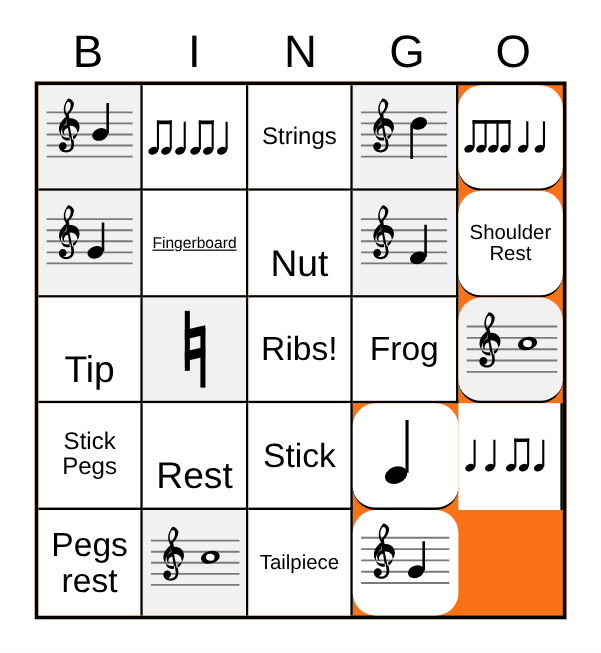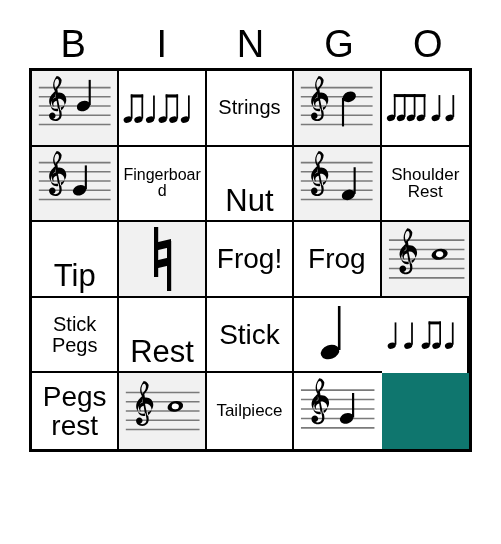--- a/index.html
+++ b/index.html
@@ -40,58 +40,58 @@
     line-height: 1;
     font-family: "Liberation Sans", sans-serif;
   }
 
   
   #bingo-grid {
     position: absolute;
     left: 29px;
     top: 68px;
     width: 443px;
-    height: 384px;
+    height: 448px;
     box-sizing: border-box;
     border: 3px solid #000000;
     display: grid;
     grid-template-columns: repeat(5, 1fr);
     grid-template-rows: repeat(5, 1fr);
-    background: #0f766e;
+    background: #f97316;
   }
   .cell {
     position: relative;
     box-sizing: border-box;
     border-right: 2px solid #000000;
     border-bottom: 2px solid #000000;
     display: flex;
     align-items: center;
     justify-content: center;
     overflow: hidden;
     background: #ffffff;
     padding: 1px;
   }
-  .cell.col-last { border-right: none; }
+  .cell.col-last { border-right: none; border-radius: 19px; }
   .cell.row-last { border-bottom: none; }
   .cell.shaded { background: #f1f1f1; }
 
   
   .cell-text {
     text-align: center;
     color: #000000;
     line-height: 1.05;
     font-family: "Liberation Sans", sans-serif;
     word-break: break-word;
     padding: 0 2px;
   }
   .size-xl { font-size: 31px; margin-top: 35px; }
   .size-lg { font-size: 28px; }
   .size-md { font-size: 20px; }
   .size-sm { font-size: 17px; }
-  .size-xs { font-size: 16px; }
+  .size-xs { font-size: 13px; text-decoration: underline; }
 
   
   .music-svg { display: block; }
 
   .staff-wrap {
     width: 100%;
     height: 100%;
     display: flex;
     align-items: center;
     justify-content: center;
@@ -237,21 +237,21 @@
         <div class="staff-wrap">
           <svg class="music-svg" width="46" height="76" viewBox="0 0 46 76">
             <rect x="15" y="6" width="4.2" height="50" fill="#000000"></rect>
             <rect x="28" y="20" width="4.2" height="50" fill="#000000"></rect>
             <polygon points="15,22 32,18 32,26 15,30" fill="#000000"></polygon>
             <polygon points="15,40 32,36 32,44 15,48" fill="#000000"></polygon>
           </svg>
         </div>
       </div>
       <div class="cell">
-        <div class="cell-text size-lg">Frog!</div>
+        <div class="cell-text size-lg">Ribs!</div>
       </div>
       <div class="cell">
         <div class="cell-text size-lg">Frog</div>
       </div>
       <div class="cell col-last shaded">
         <div class="staff-wrap">
           <svg class="music-svg" width="86" height="86" viewBox="0 0 86 86">
             <line x1="6" y1="24" x2="82" y2="24" stroke="#7a7a7a" stroke-width="1.6"></line>
             <line x1="6" y1="33.5" x2="82" y2="33.5" stroke="#7a7a7a" stroke-width="1.6"></line>
             <line x1="6" y1="43" x2="82" y2="43" stroke="#7a7a7a" stroke-width="1.6"></line>

